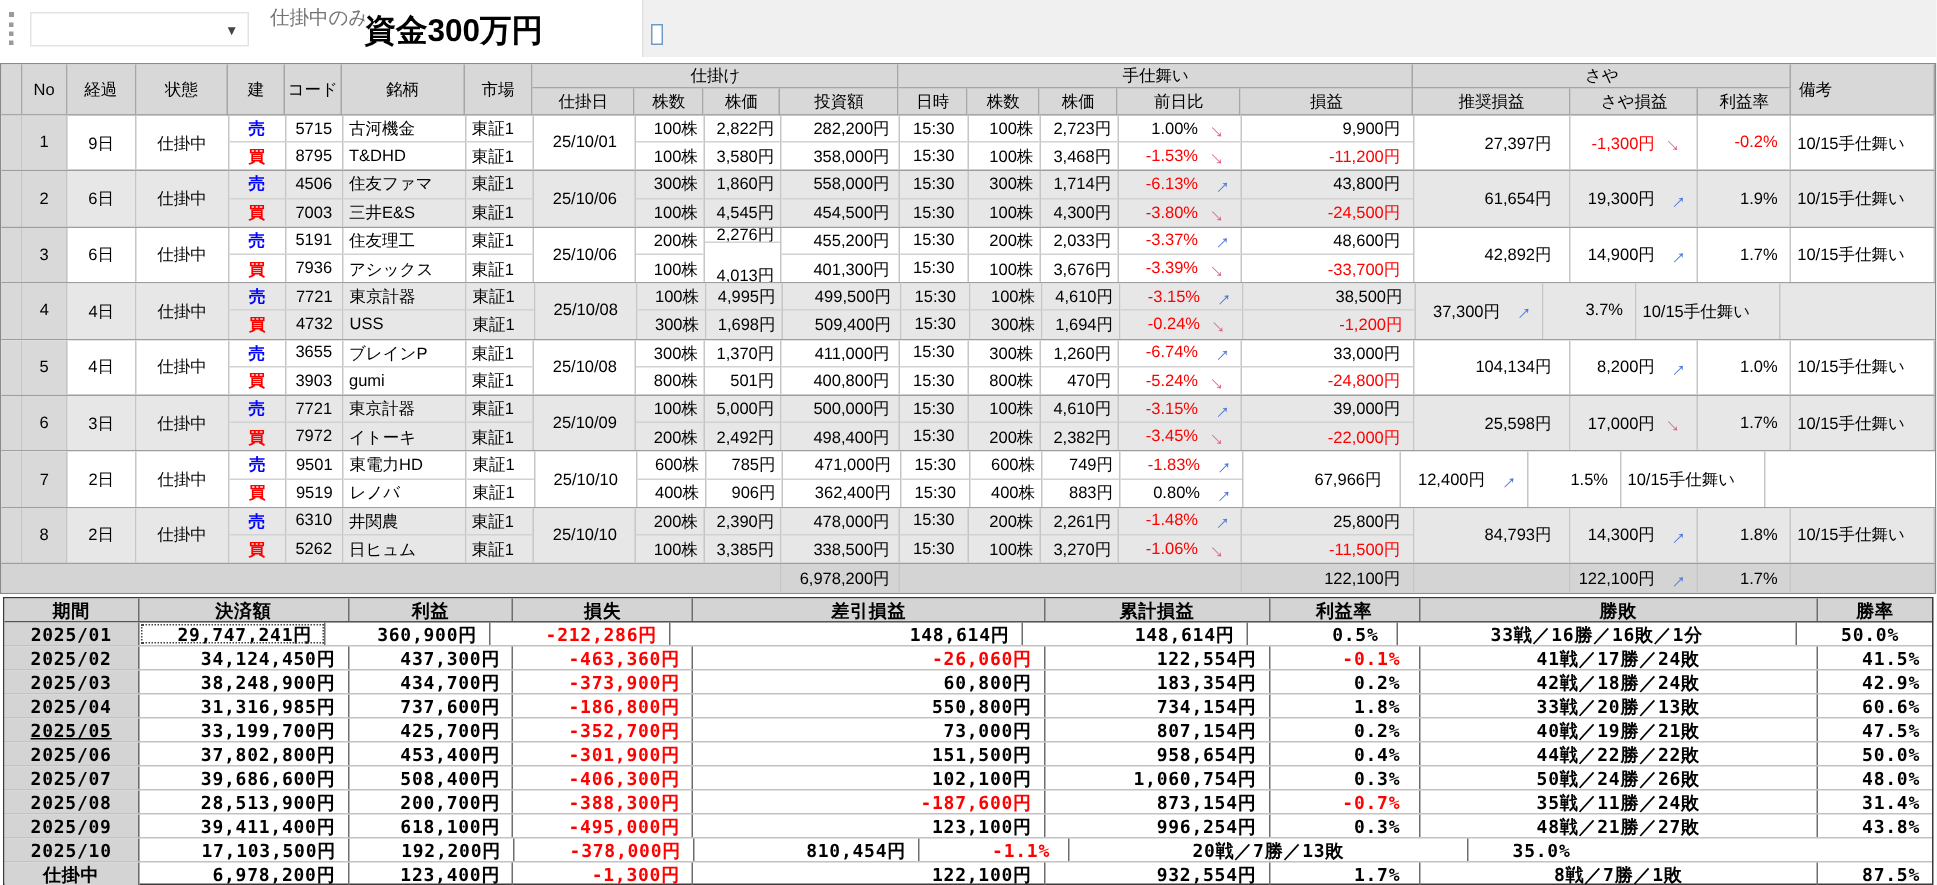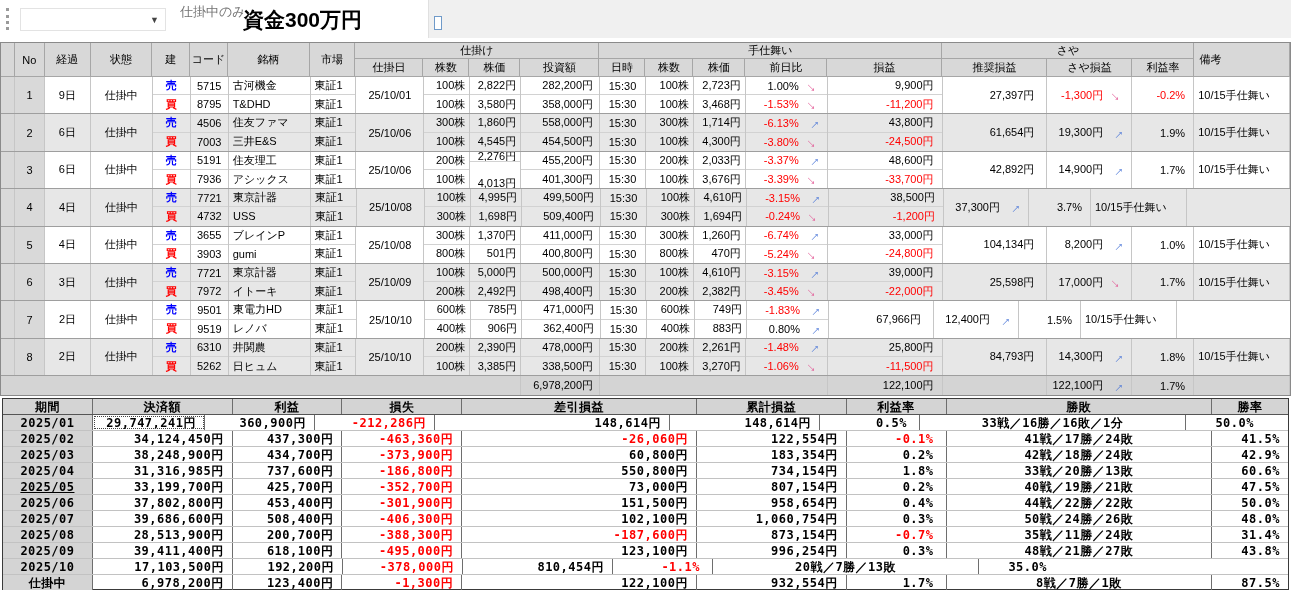--- a/index.html
+++ b/index.html
@@ -761,21 +761,21 @@
         <div class="scell" style="width: 110px;">利益</div>
         <div class="scell" style="width: 120px;">損失</div>
         <div class="scell" style="width: 235px;">差引損益</div>
         <div class="scell" style="width: 150px;">累計損益</div>
         <div class="scell" style="width: 100px;">利益率</div>
         <div class="scell" style="width: 266px;">勝敗</div>
         <div class="scell" style="width: 76px;">勝率</div>
       </div>
       <div class="srow">
         <div class="scell period" style="width: 90px;">2025/01</div>
-        <div class="scell ar pr8 focus-cell" style="width: 112px;">29,747,241円</div>
+        <div class="scell ar pr8 focus-cell" style="width: 124px;">29,747,241円</div>
         <div class="scell ar pr8" style="width: 110px;">360,900円</div>
         <div class="scell ar pr8 neg" style="width: 120px;">-212,286円</div>
         <div class="scell ar pr8" style="width: 235px;">148,614円</div>
         <div class="scell ar pr8" style="width: 150px;">148,614円</div>
         <div class="scell ar pr12" style="width: 100px;">0.5%</div>
         <div class="scell ac" style="width: 266px;">33戦／16勝／16敗／1分</div>
         <div class="scell ar pr8" style="width: 76px;">50.0%</div>
       </div>
       <div class="srow">
         <div class="scell period" style="width: 90px;">2025/02</div>

